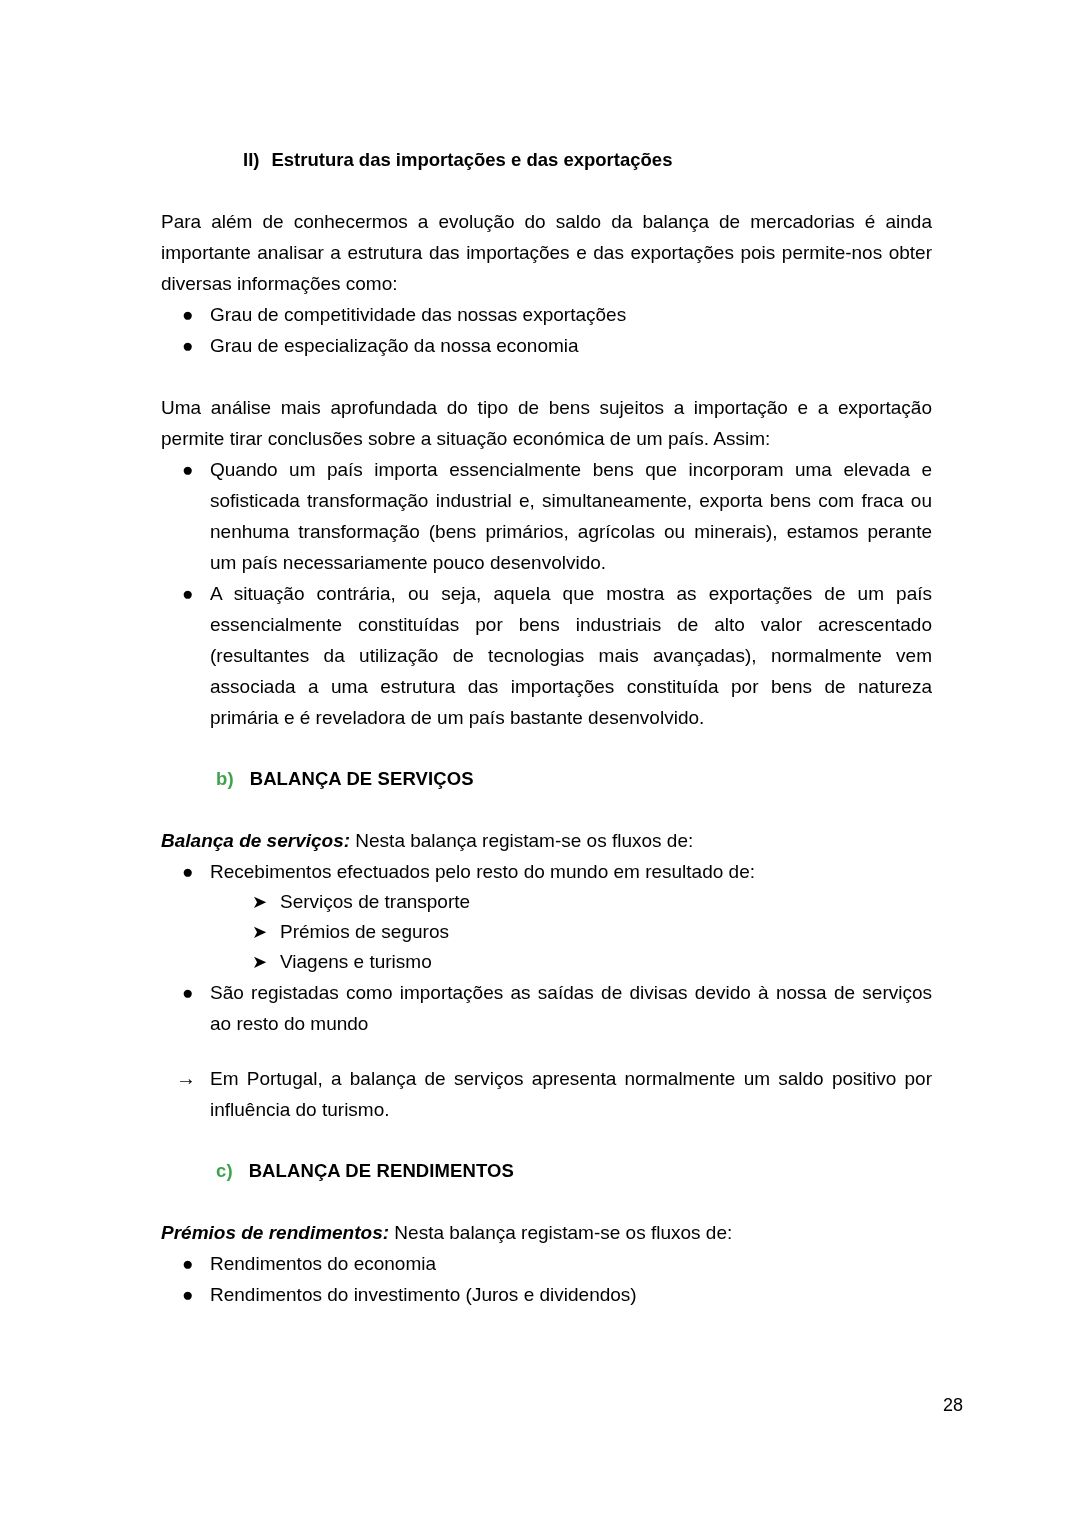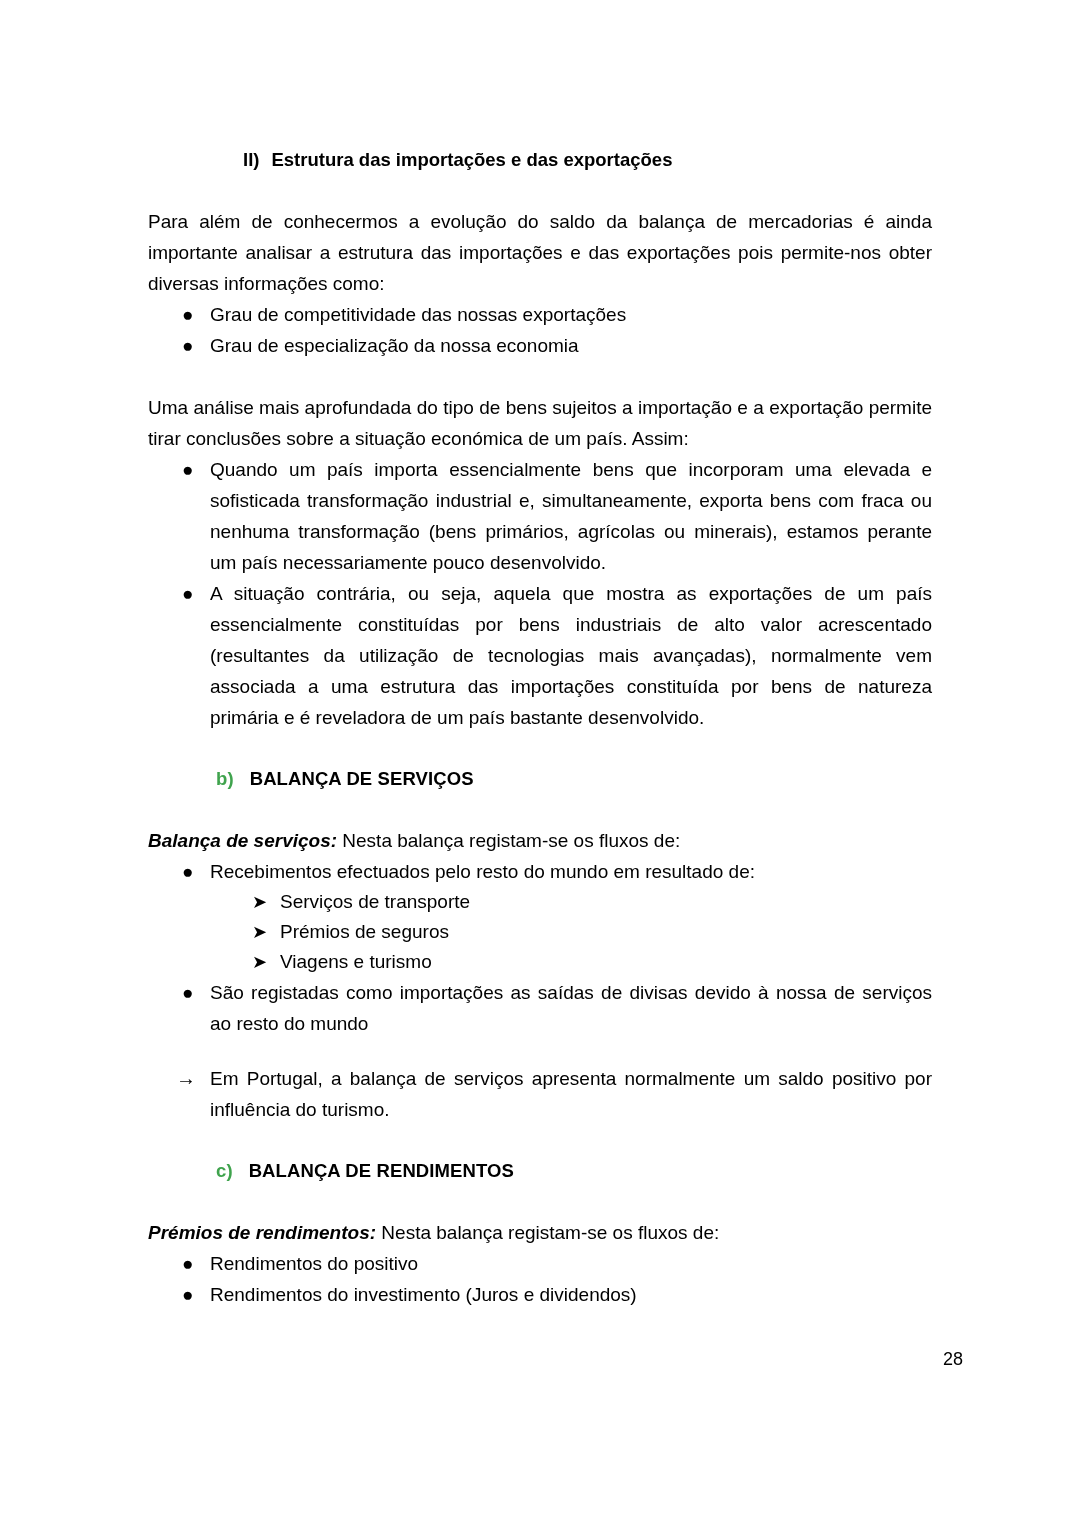--- a/index.html
+++ b/index.html
@@ -54,21 +54,21 @@
   }
 
   
   p.body {
     font-size: 19px;
     line-height: 31px;
     margin: 0;
     text-align: justify;
     text-justify: inter-word;
   }
-  p.body.last-line-left { text-align-last: left; }
+  p.body.last-line-left { text-align-last: left; margin-left: 13px; }
 
   .spacer-lg { height: 31px; }
   .spacer-md { height: 24px; }
 
   
   ul.lvl1 {
     list-style: none;
     margin: 0;
     padding: 0;
   }
@@ -131,21 +131,21 @@
     font-size: 20px;
     line-height: 31px;
   }
 
   .term { font-weight: bold; font-style: italic; }
 
   
   .page-number {
     position: absolute;
     right: 117px;
-    top: 1348px;
+    top: 1394px;
     font-size: 18px;
     line-height: 22px;
     color: #000000;
   }
 </style>
 </head>
 <body>
 
 <div class="page">
 
@@ -240,21 +240,21 @@
       <span class="marker" style="color: rgb(63, 163, 77);">c)</span><span>BALANÇA DE RENDIMENTOS</span>
     </div>
 
     <div class="spacer-lg"></div>
 
     <p class="body last-line-left"><span class="term">Prémios de rendimentos:</span><span> Nesta balança registam-se os fluxos de:</span></p>
 
     <ul class="lvl1">
       <li>
         <span class="bullet-dot">●</span>
-        <span>Rendimentos do positivo</span>
+        <span>Rendimentos do economia</span>
       </li>
       <li>
         <span class="bullet-dot">●</span>
         <span>Rendimentos do investimento (Juros e dividendos)</span>
       </li>
     </ul>
 
   </div>
 
   <div class="page-number">28</div>

